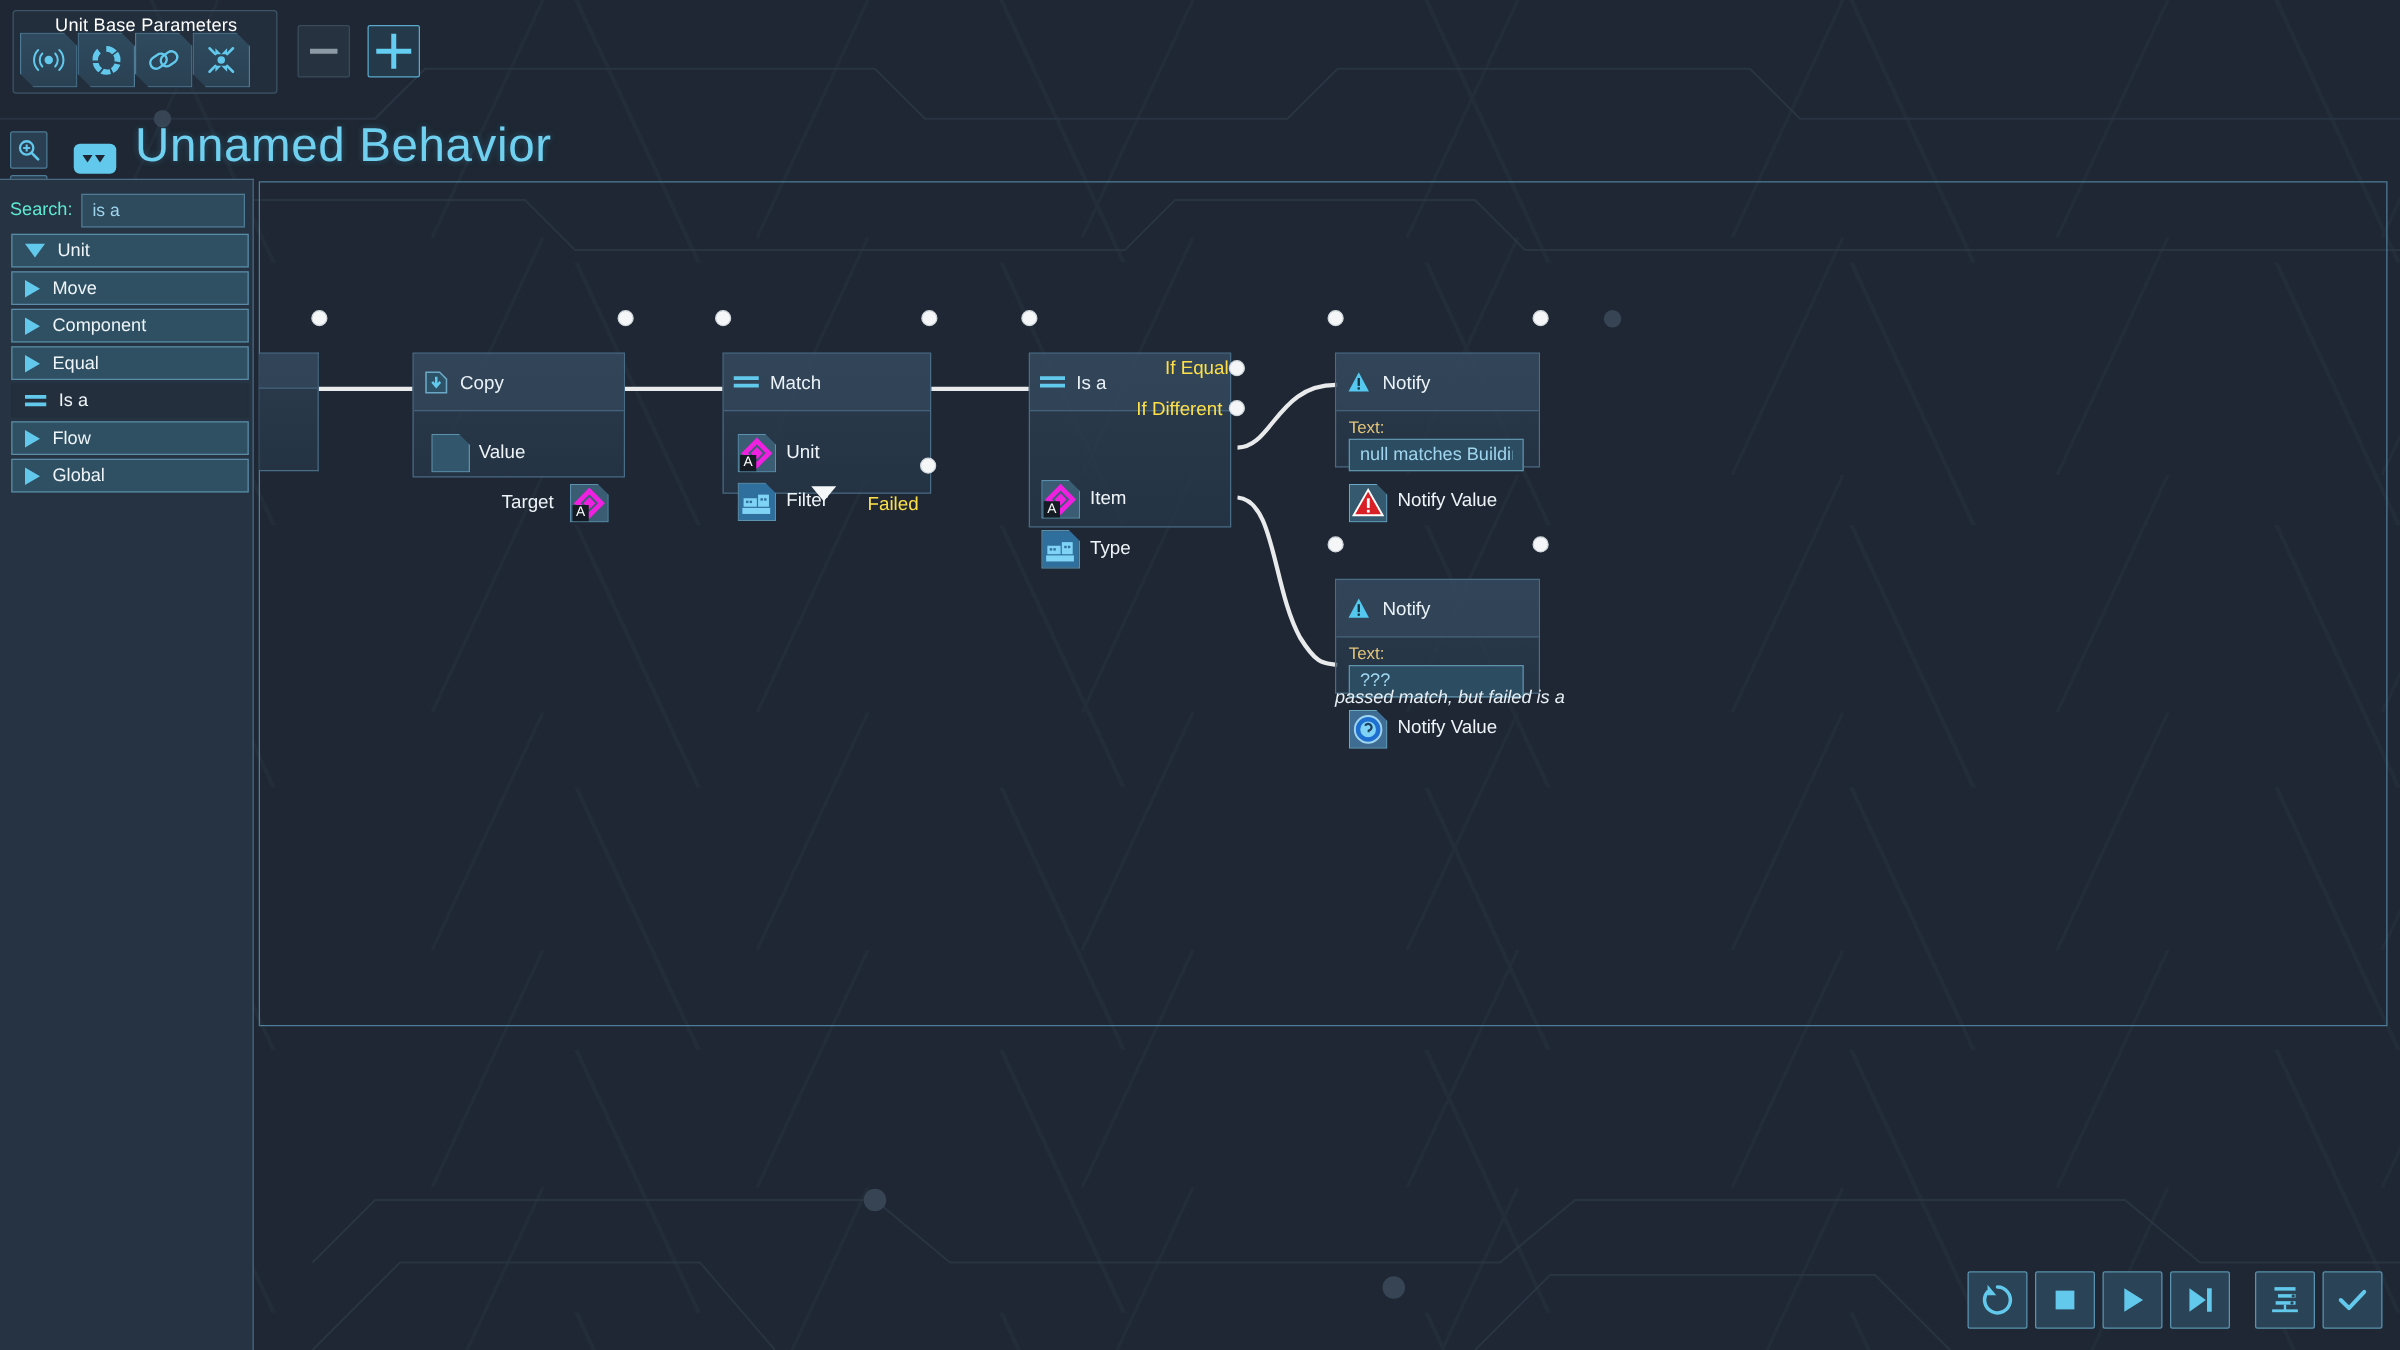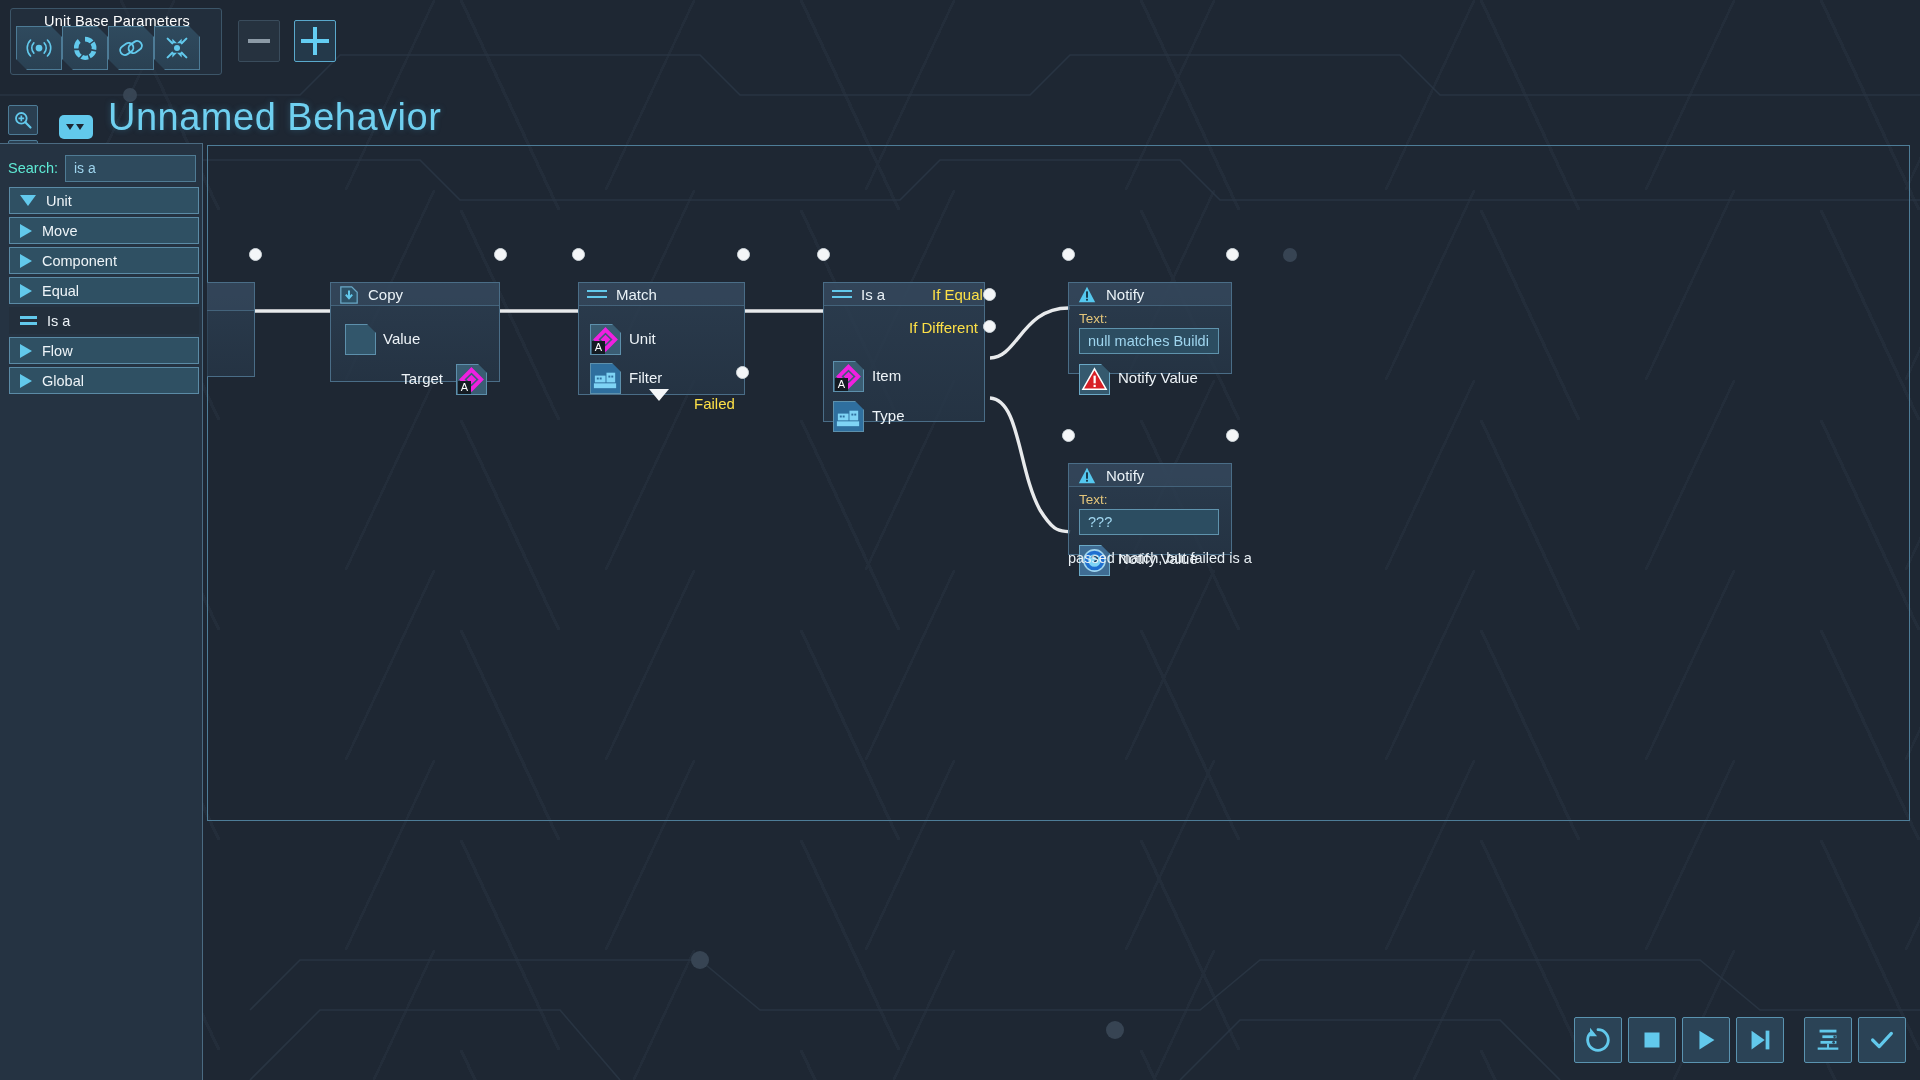--- a/index.html
+++ b/index.html
@@ -144,21 +144,21 @@
   .graph-layer { position: absolute; inset: 0; z-index: 3; }
 
   
   .node {
     position: absolute;
     background: linear-gradient(180deg, rgba(45,63,82,.85) 0%, rgba(38,54,71,.8) 100%);
     border: 1px solid #4a6d87;
     z-index: 4;
   }
   .node-head {
-    height: 23px; position: relative;
+    height: 46px; position: relative;
     border-bottom: 1px solid #44soil;
     display: flex; align-items: center; padding-left: 8px;
     background: rgba(56,77,98,.55);
   }
   .node-head-line {
     position: absolute; left: 0; right: 0; bottom: 0; height: 1px;
     background: #44637b;
   }
   .node-title { font-size: 15px; color: #eaf2f7; margin-left: 9px; }
   .node-body { position: relative; }
@@ -182,21 +182,21 @@
   }
   .port-label { position: absolute; font-size: 15px; color: #fde047; white-space: nowrap; }
 
   .text-label { font-size: 13.5px; color: #e3c57a; }
   .text-field {
     border: 1px solid #5f93ad; background: #2c4d61;
     color: #9fd5ee; font-size: 14.5px; padding: 4px 8px;
     font-family: "Liberation Sans", sans-serif; outline: none;
   }
   .node-note {
-    position: absolute; font-size: 14.5px; color: #e8eff4; white-space: nowrap;
+    position: absolute; font-size: 14.5px; color: #e8eff4; white-space: nowrap; font-style: italic;
   }
 
   
   .bottom-bar {
     position: absolute; right: 14px; bottom: 12px; height: 56px;
     display: flex; align-items: center; gap: 6px; z-index: 8;
   }
   .tbtn {
     width: 48px; height: 46px;
     background: #2b4356; border: 1px solid #5a93b0; border-radius: 2px;

